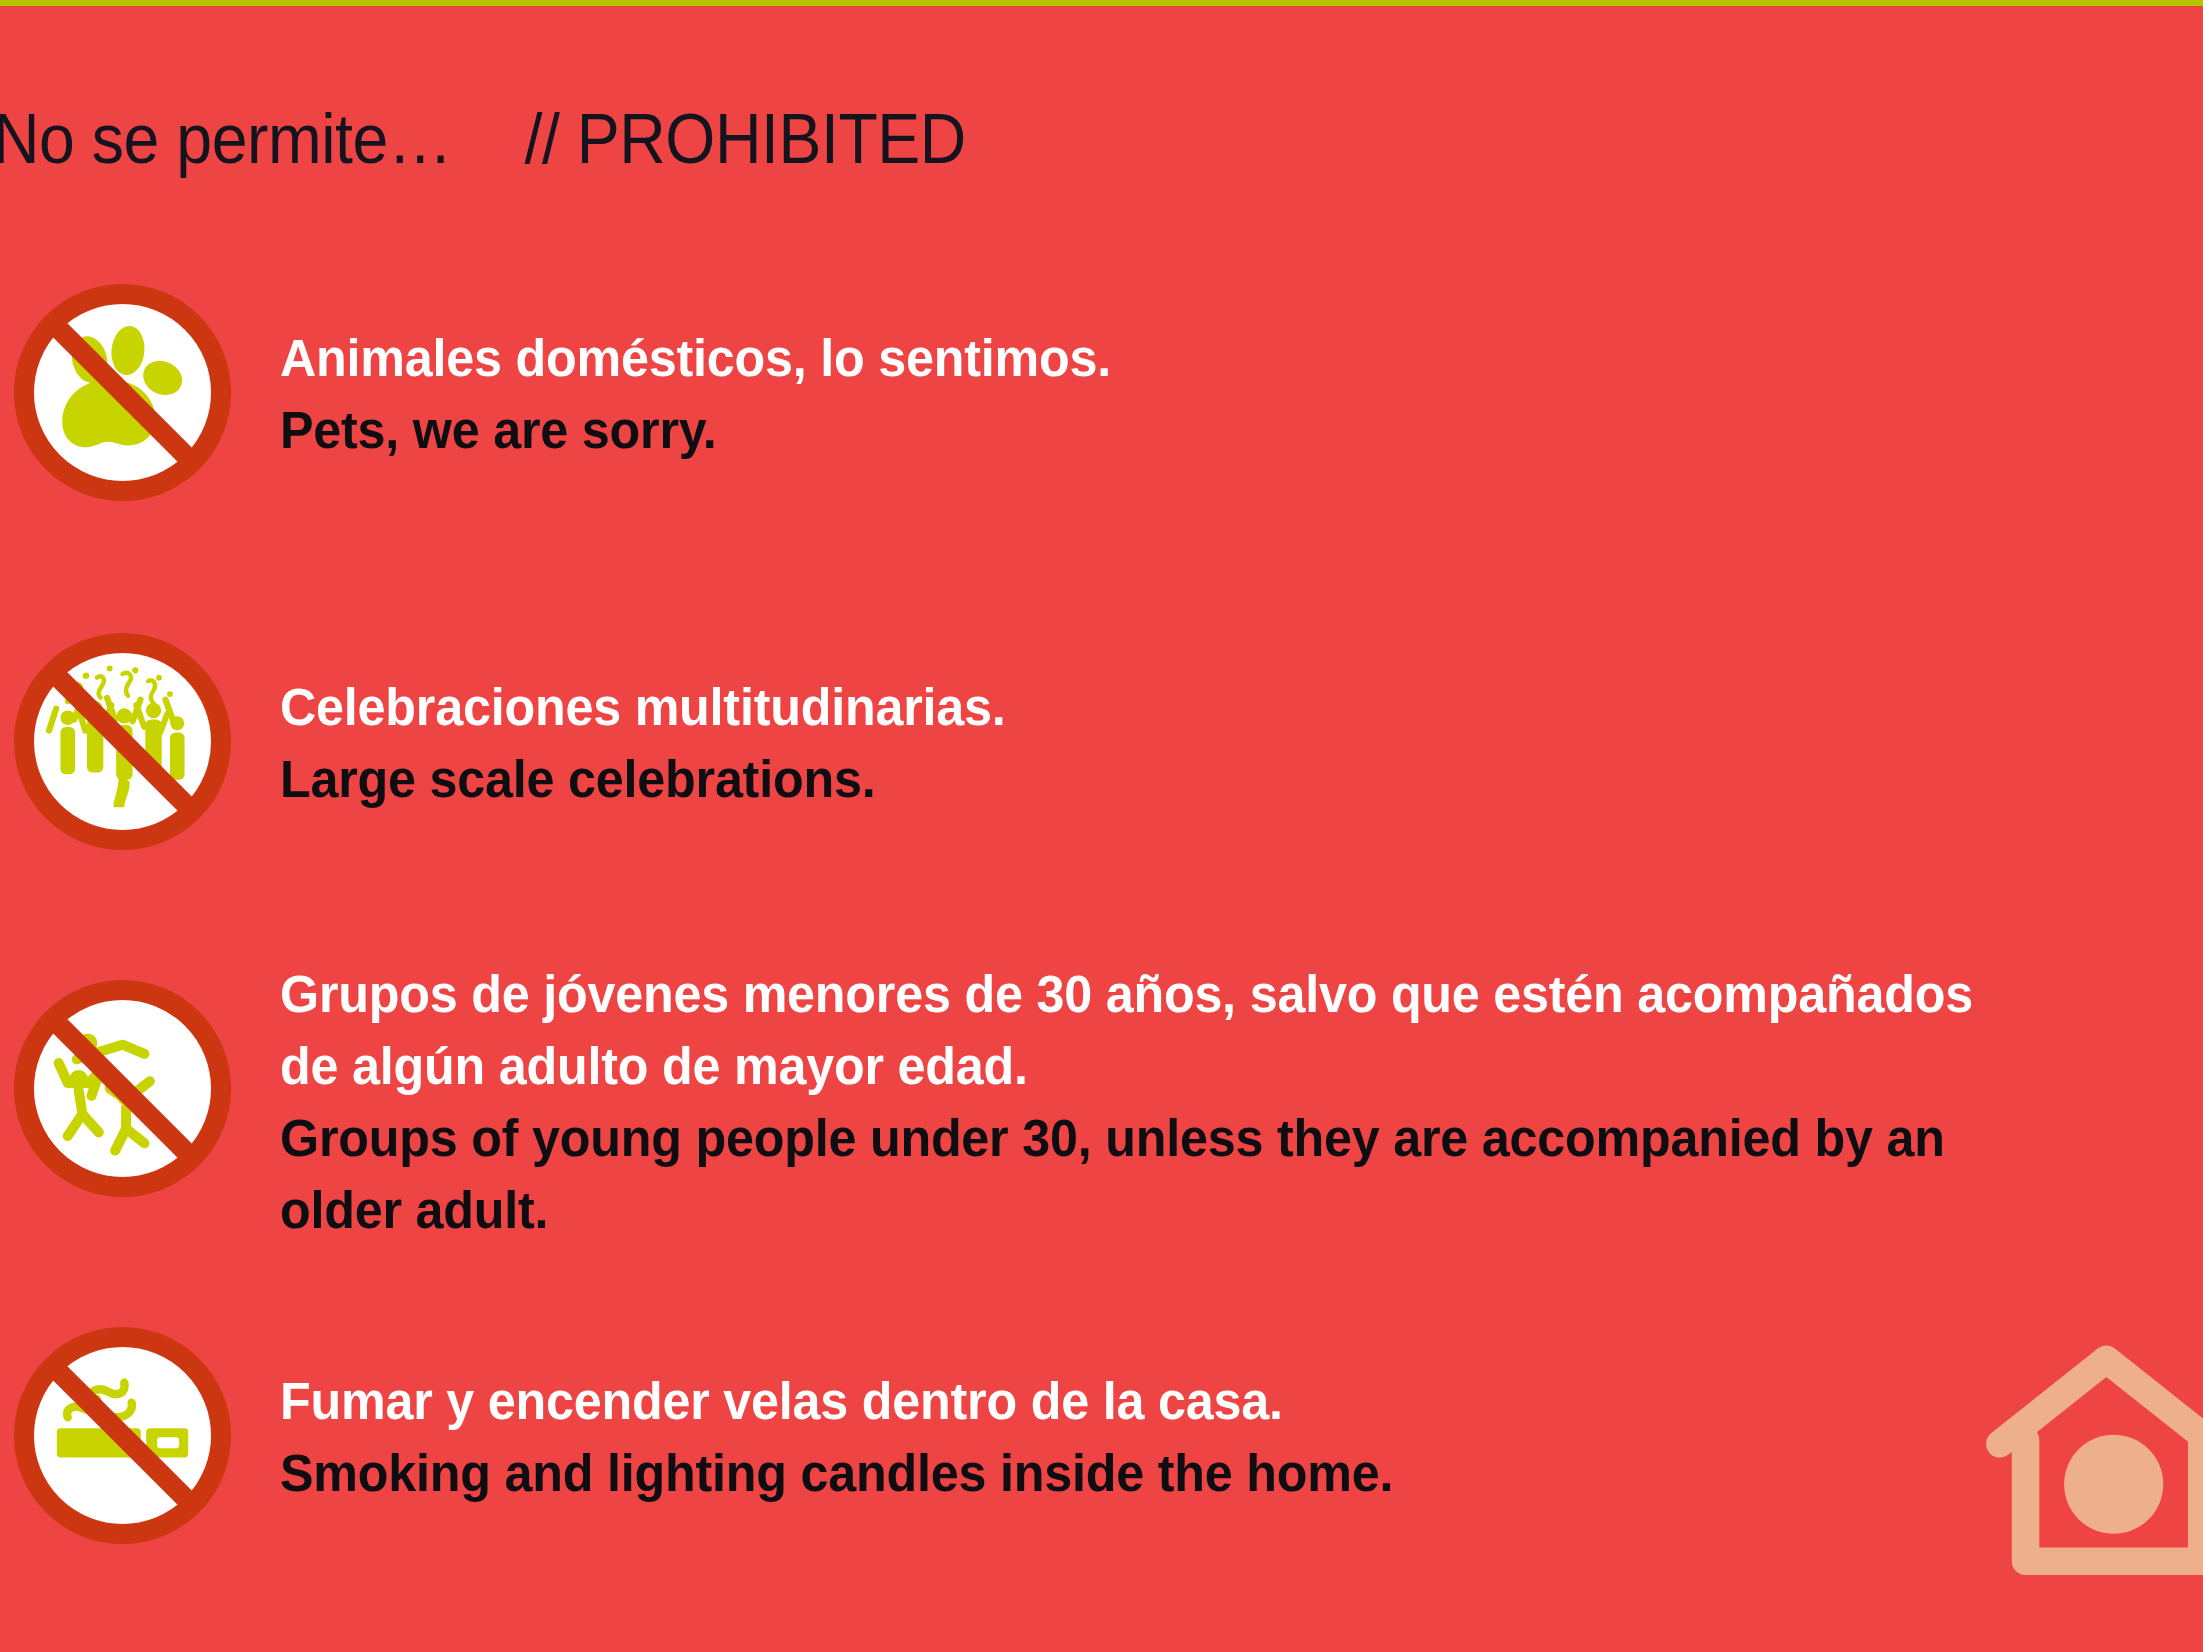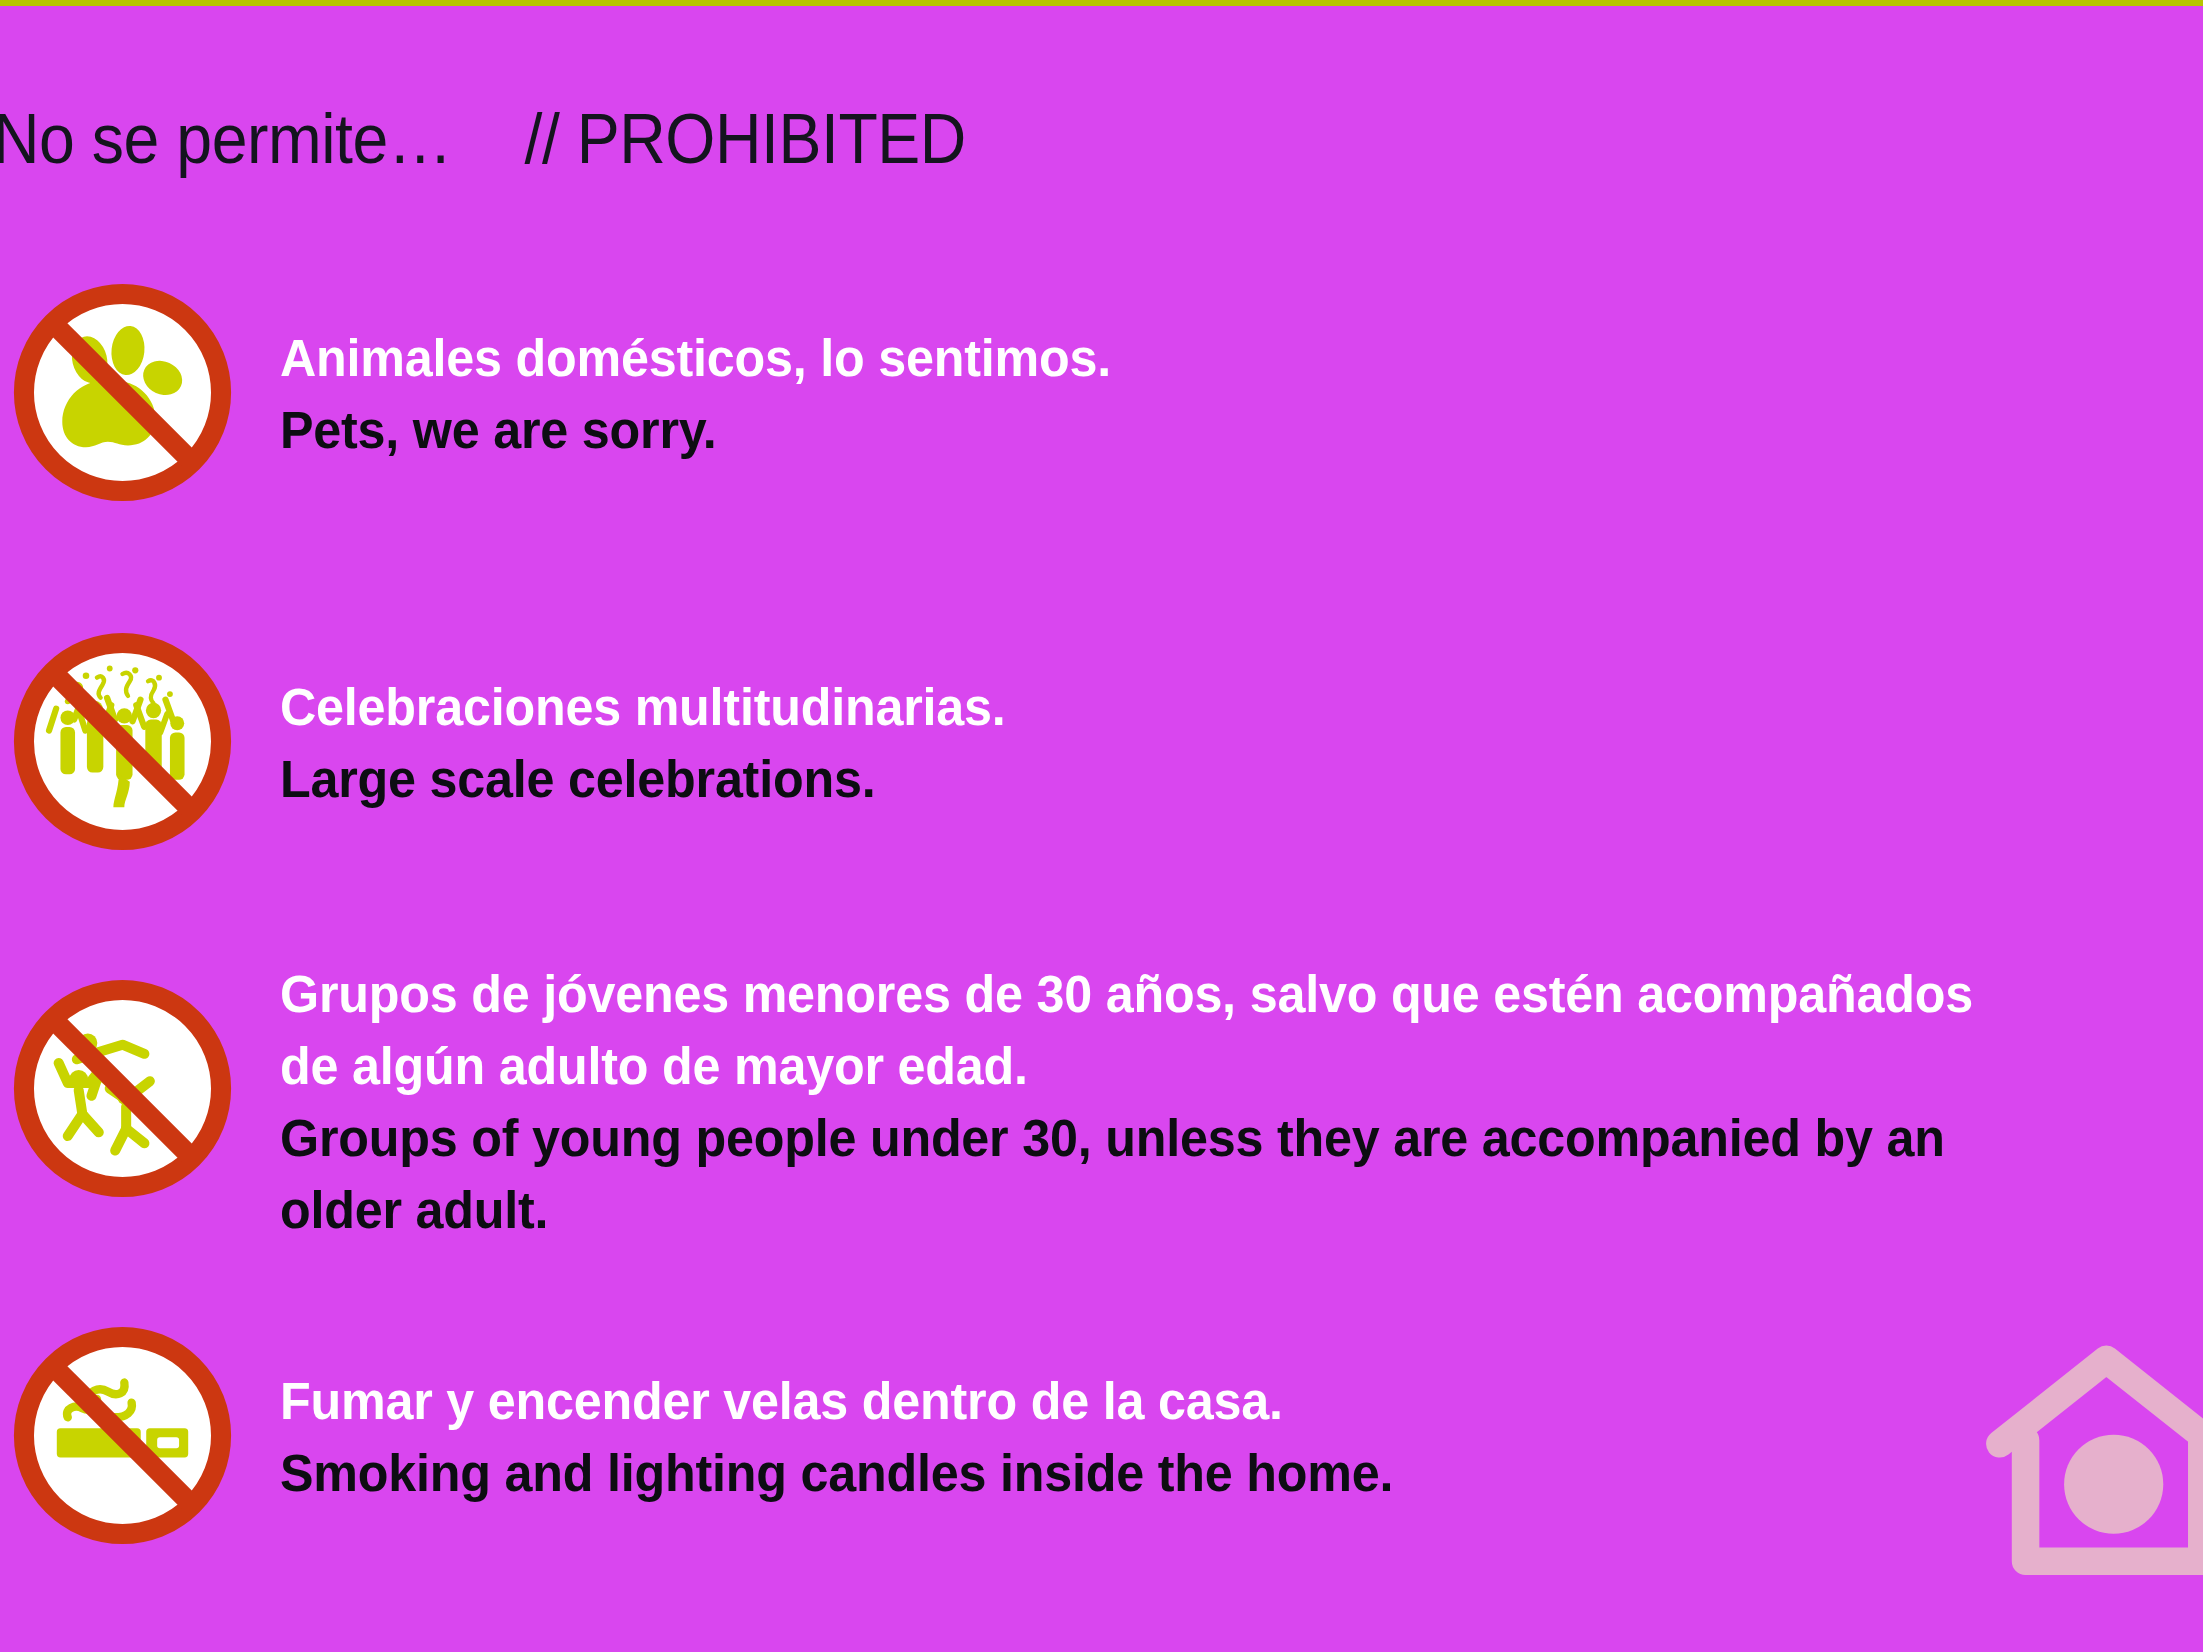--- a/index.html
+++ b/index.html
@@ -4,21 +4,21 @@
 <style>
   html, body {
     margin: 0;
     padding: 0;
     background: #ffffff;
   }
   #poster {
     position: relative;
     width: 2204px;
     height: 1653px;
-    background: #d946ef;
+    background: #ef4444;
     overflow: hidden;
     font-family: "Liberation Sans", "DejaVu Sans", sans-serif;
   }
   
   #top-band {
     position: absolute;
     top: 0; left: 0;
     width: 2204px;
     height: 6.4px;
     background: #b7c400;

